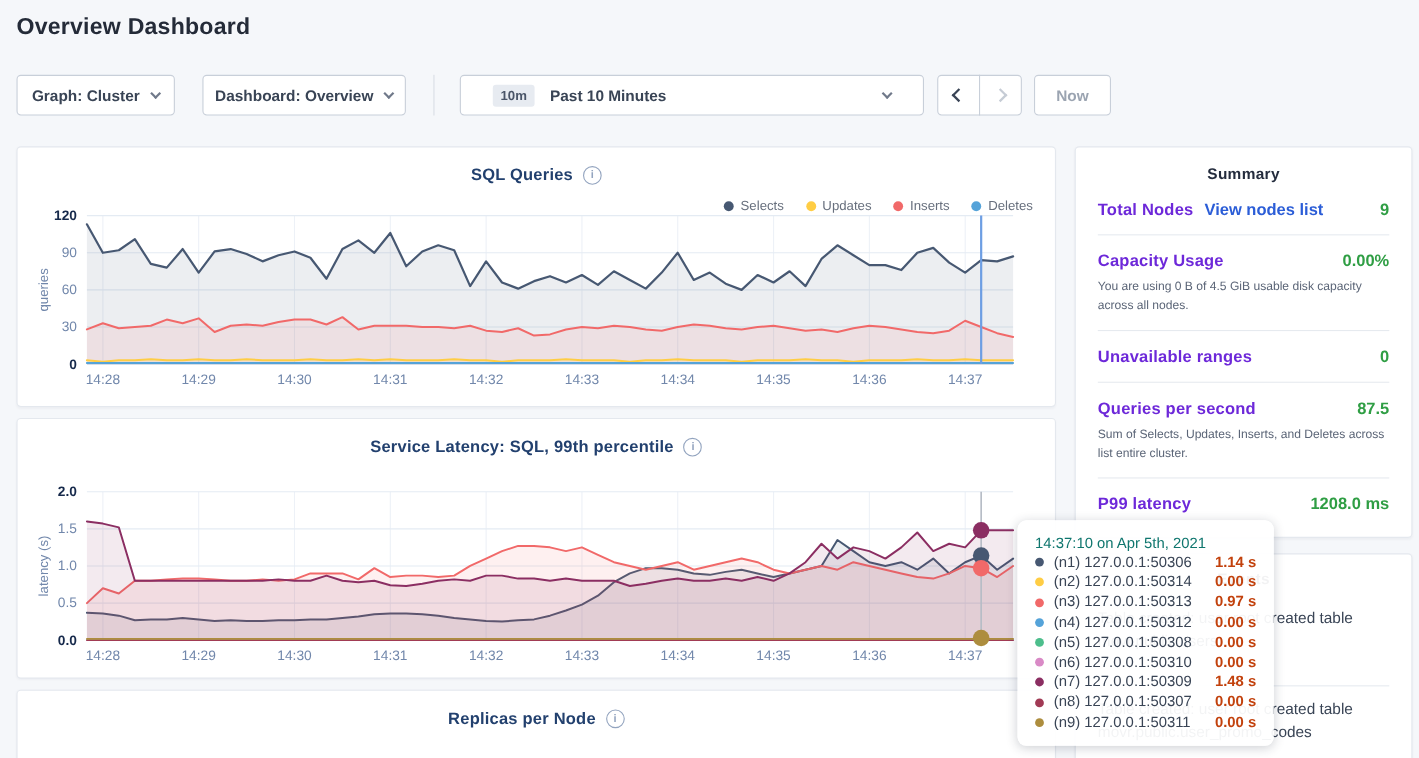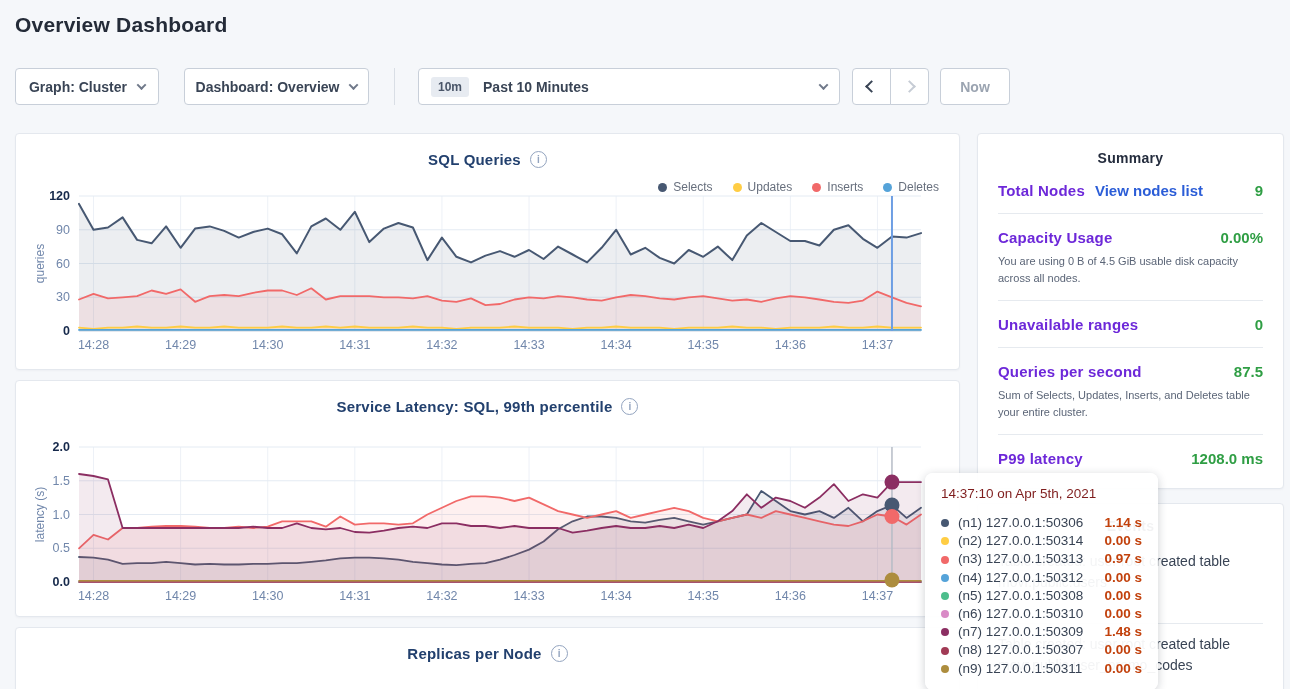--- a/index.html
+++ b/index.html
@@ -8,21 +8,21 @@
 
   .page-title { position:absolute; left:15px; top:13px; font-size:21px; font-weight:600; color:#242b38; letter-spacing:.2px; }
 
   
   .btn { position:absolute; top:68px; height:37px; background:#fff; border:1px solid #c8cfd9; border-radius:4px;
          display:flex; align-items:center; justify-content:center; font-size:14px; font-weight:700; color:#394455; cursor:pointer; }
   .chev { width:7px; height:7px; border-right:2px solid #70798a; border-bottom:2px solid #70798a;
           transform:rotate(45deg) translate(-1px,-1px); display:inline-block; margin-left:11px; }
   .vdivider { position:absolute; left:394px; top:68px; width:1px; height:37px; background:#d9dee5; }
   .time-badge { background:#e7ebf1; border-radius:3px; font-size:12px; font-weight:700; color:#4a5568; padding:3px 7px; margin-right:14px; }
-  #time-picker { justify-content:flex-start; padding:0 12px; }
+  #time-picker { justify-content:flex-start; padding:0 29px; }
   #time-picker .chev { margin-left:auto; }
   .nav-ico { width:9px; height:9px; border-right:2.5px solid #394455; border-bottom:2.5px solid #394455; display:inline-block; }
   .nav-prev .nav-ico { transform:rotate(135deg); }
   .nav-next .nav-ico { transform:rotate(-45deg); border-color:#c6ccd5; }
   .btn.disabled { cursor:default; color:#9ba4b1; }
 
   
   .card { position:absolute; background:#fff; border:1px solid #e4e8ee; border-radius:4px; box-shadow:0 1px 2px rgba(40,55,80,.04); }
   .chart-card { left:15px; width:945px; }
   #card-sql { top:133px; height:237px; }
@@ -49,21 +49,21 @@
   .sum-value { margin-left:auto; font-size:15px; font-weight:700; color:#2f9e44; }
   .sum-desc { font-size:11px; color:#5b6577; line-height:1.5; margin-top:7px; }
   .sum-div { border:none; border-top:1px solid #e6eaef; margin:14px 0 15px; }
   #card-summary .first { margin-top:16px; }
   .event-text { font-size:14px; color:#394455; line-height:1.5; margin-top:17px; }
   .event-div { border:none; border-top:1px solid #e6eaef; margin:30px 0 6px; }
 
   
   .hover-tip { position:absolute; left:925px; top:473px; width:233px; background:rgba(255,255,255,.94);
                border-radius:8px; box-shadow:0 2px 10px rgba(30,40,60,.22); padding:13px 16px 12px; z-index:30; }
-  .tip-head { font-size:13.5px; color:#7f1d1d; margin-bottom:13px; }
+  .tip-head { font-size:13.5px; color:#0f766e; margin-bottom:1px; }
   .tip-row { display:flex; align-items:center; font-size:13.5px; color:#394455; line-height:18.2px; }
   .tip-dot { width:8px; height:8px; border-radius:50%; margin-right:9px; flex:none; }
   .tip-val { margin-left:auto; font-weight:700; color:#c2410c; }
 </style>
 </head>
 <body>
 
 <h1 class="page-title">Overview Dashboard</h1>
 
 <div class="btn" style="left:15px; width:144px;">
@@ -247,21 +247,21 @@
   <div class="sum-row">
     <span class="sum-label">Unavailable ranges</span>
     <span class="sum-value">0</span>
   </div>
   <hr class="sum-div">
 
   <div class="sum-row">
     <span class="sum-label">Queries per second</span>
     <span class="sum-value">87.5</span>
   </div>
-  <div class="sum-desc">Sum of Selects, Updates, Inserts, and Deletes table your entire cluster.</div>
+  <div class="sum-desc">Sum of Selects, Updates, Inserts, and Deletes across list entire cluster.</div>
   <hr class="sum-div">
 
   <div class="sum-row">
     <span class="sum-label">P99 latency</span>
     <span class="sum-value">1208.0 ms</span>
   </div>
 </section>
 
 <section class="card side-card" id="card-events">
   <div class="side-title">Events</div>

